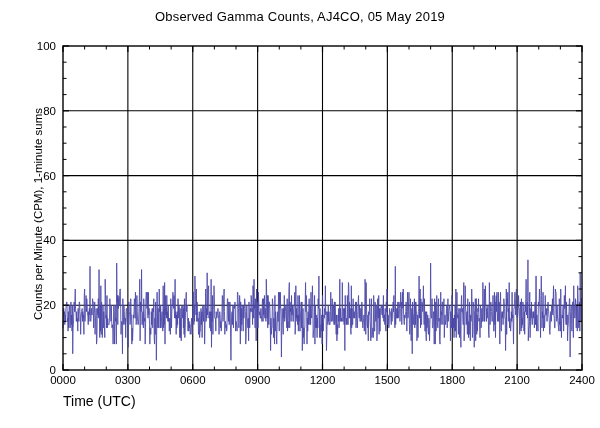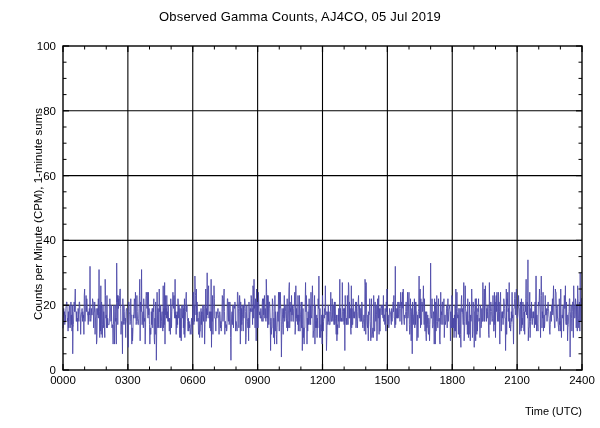--- a/index.html
+++ b/index.html
@@ -43,43 +43,42 @@
     color: #000;
     transform: rotate(-90deg);
     transform-origin: center center;
     white-space: nowrap;
   }
   #xlabel {
     position: absolute;
     left: 63px;
     top: 393px;
     width: 519px;
-    text-align: right;
-    font-size: 11px;
+    text-align: left;
+    font-size: 14px;
     color: #000;
     white-space: nowrap;
-    margin-top: 12px;
   }
   #plot-svg {
     position: absolute;
     left: 0;
     top: 0;
   }
   .tick-text {
     font-family: "Liberation Sans", sans-serif;
     font-size: 11.5px;
     fill: #000000;
   }
 </style>
 </head>
 <body>
 
 <div id="figure">
 
-  <div id="chart-title">Observed Gamma Counts, AJ4CO, 05 Jul 2019</div>
+  <div id="chart-title">Observed Gamma Counts, AJ4CO, 05 May 2019</div>
 
   <div id="ylabel">Counts per Minute (CPM), 1-minute sums</div>
 
   <div id="xlabel">Time (UTC)</div>
 
   <svg id="plot-svg" width="600" height="428">
     <g id="grid-layer">
         <line x1="127.875" y1="46" x2="127.875" y2="370" stroke="#000000" stroke-width="1.1"></line>
         <line x1="192.75" y1="46" x2="192.75" y2="370" stroke="#000000" stroke-width="1.1"></line>
         <line x1="257.625" y1="46" x2="257.625" y2="370" stroke="#000000" stroke-width="1.1"></line>

